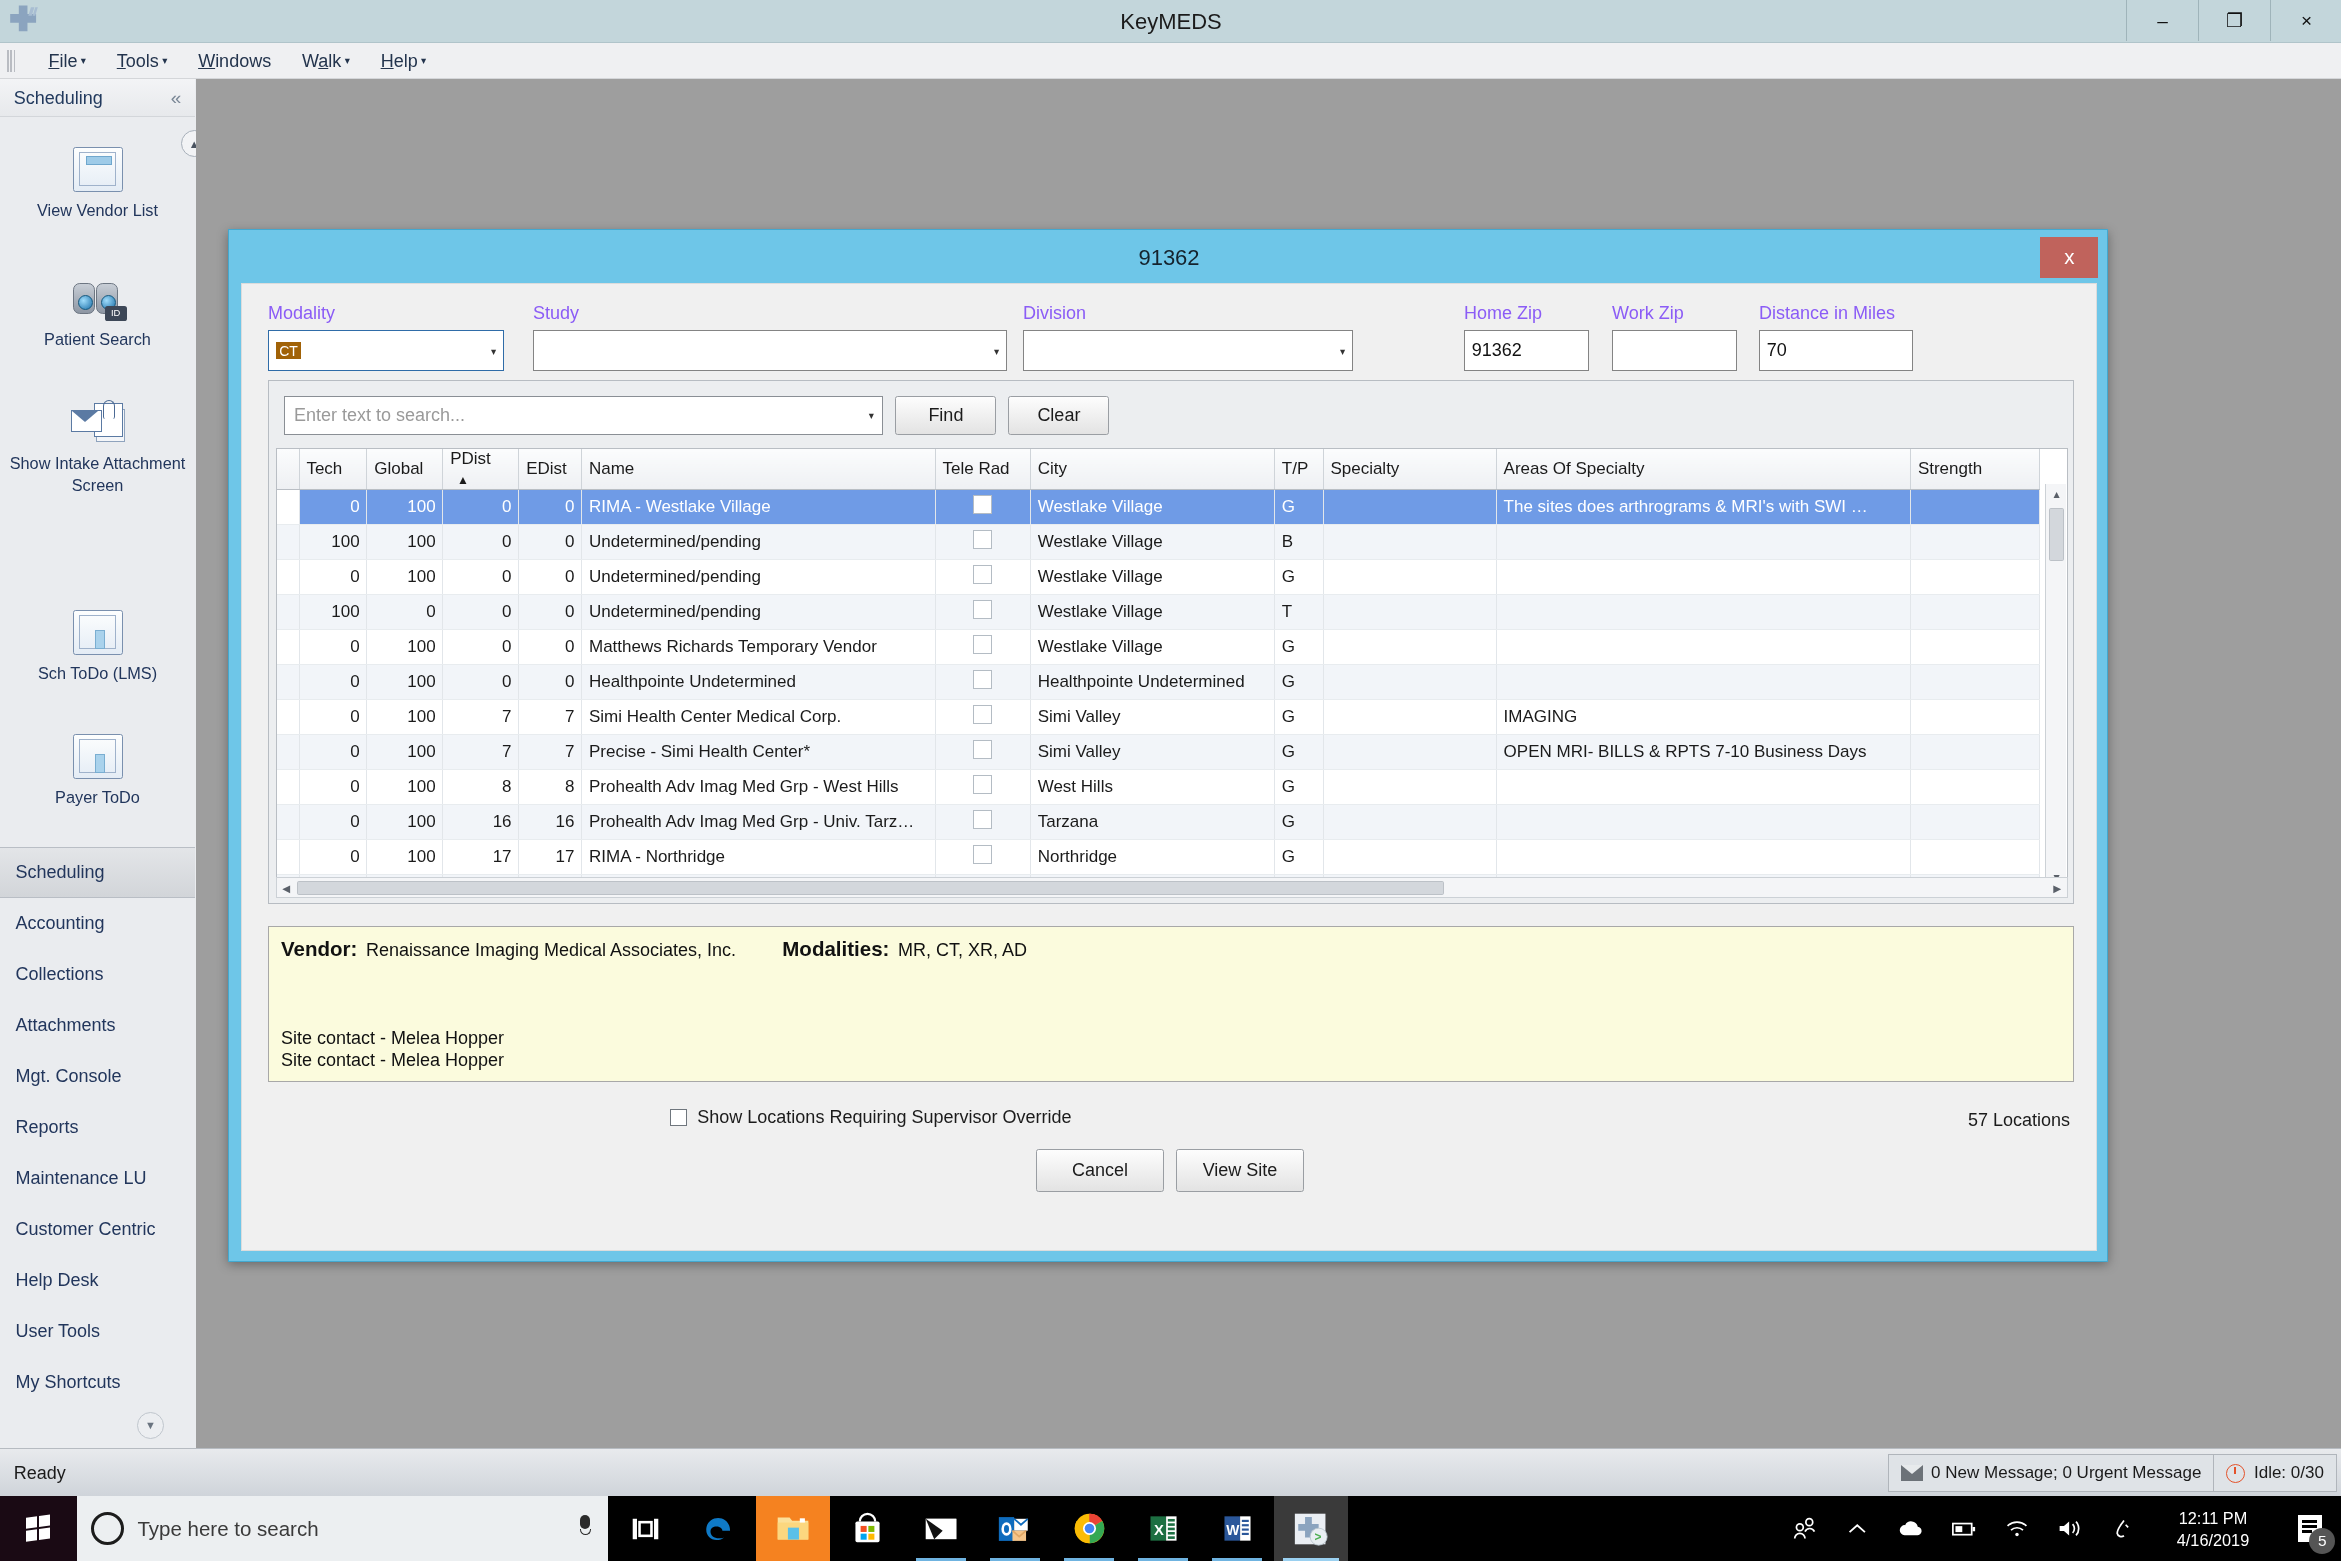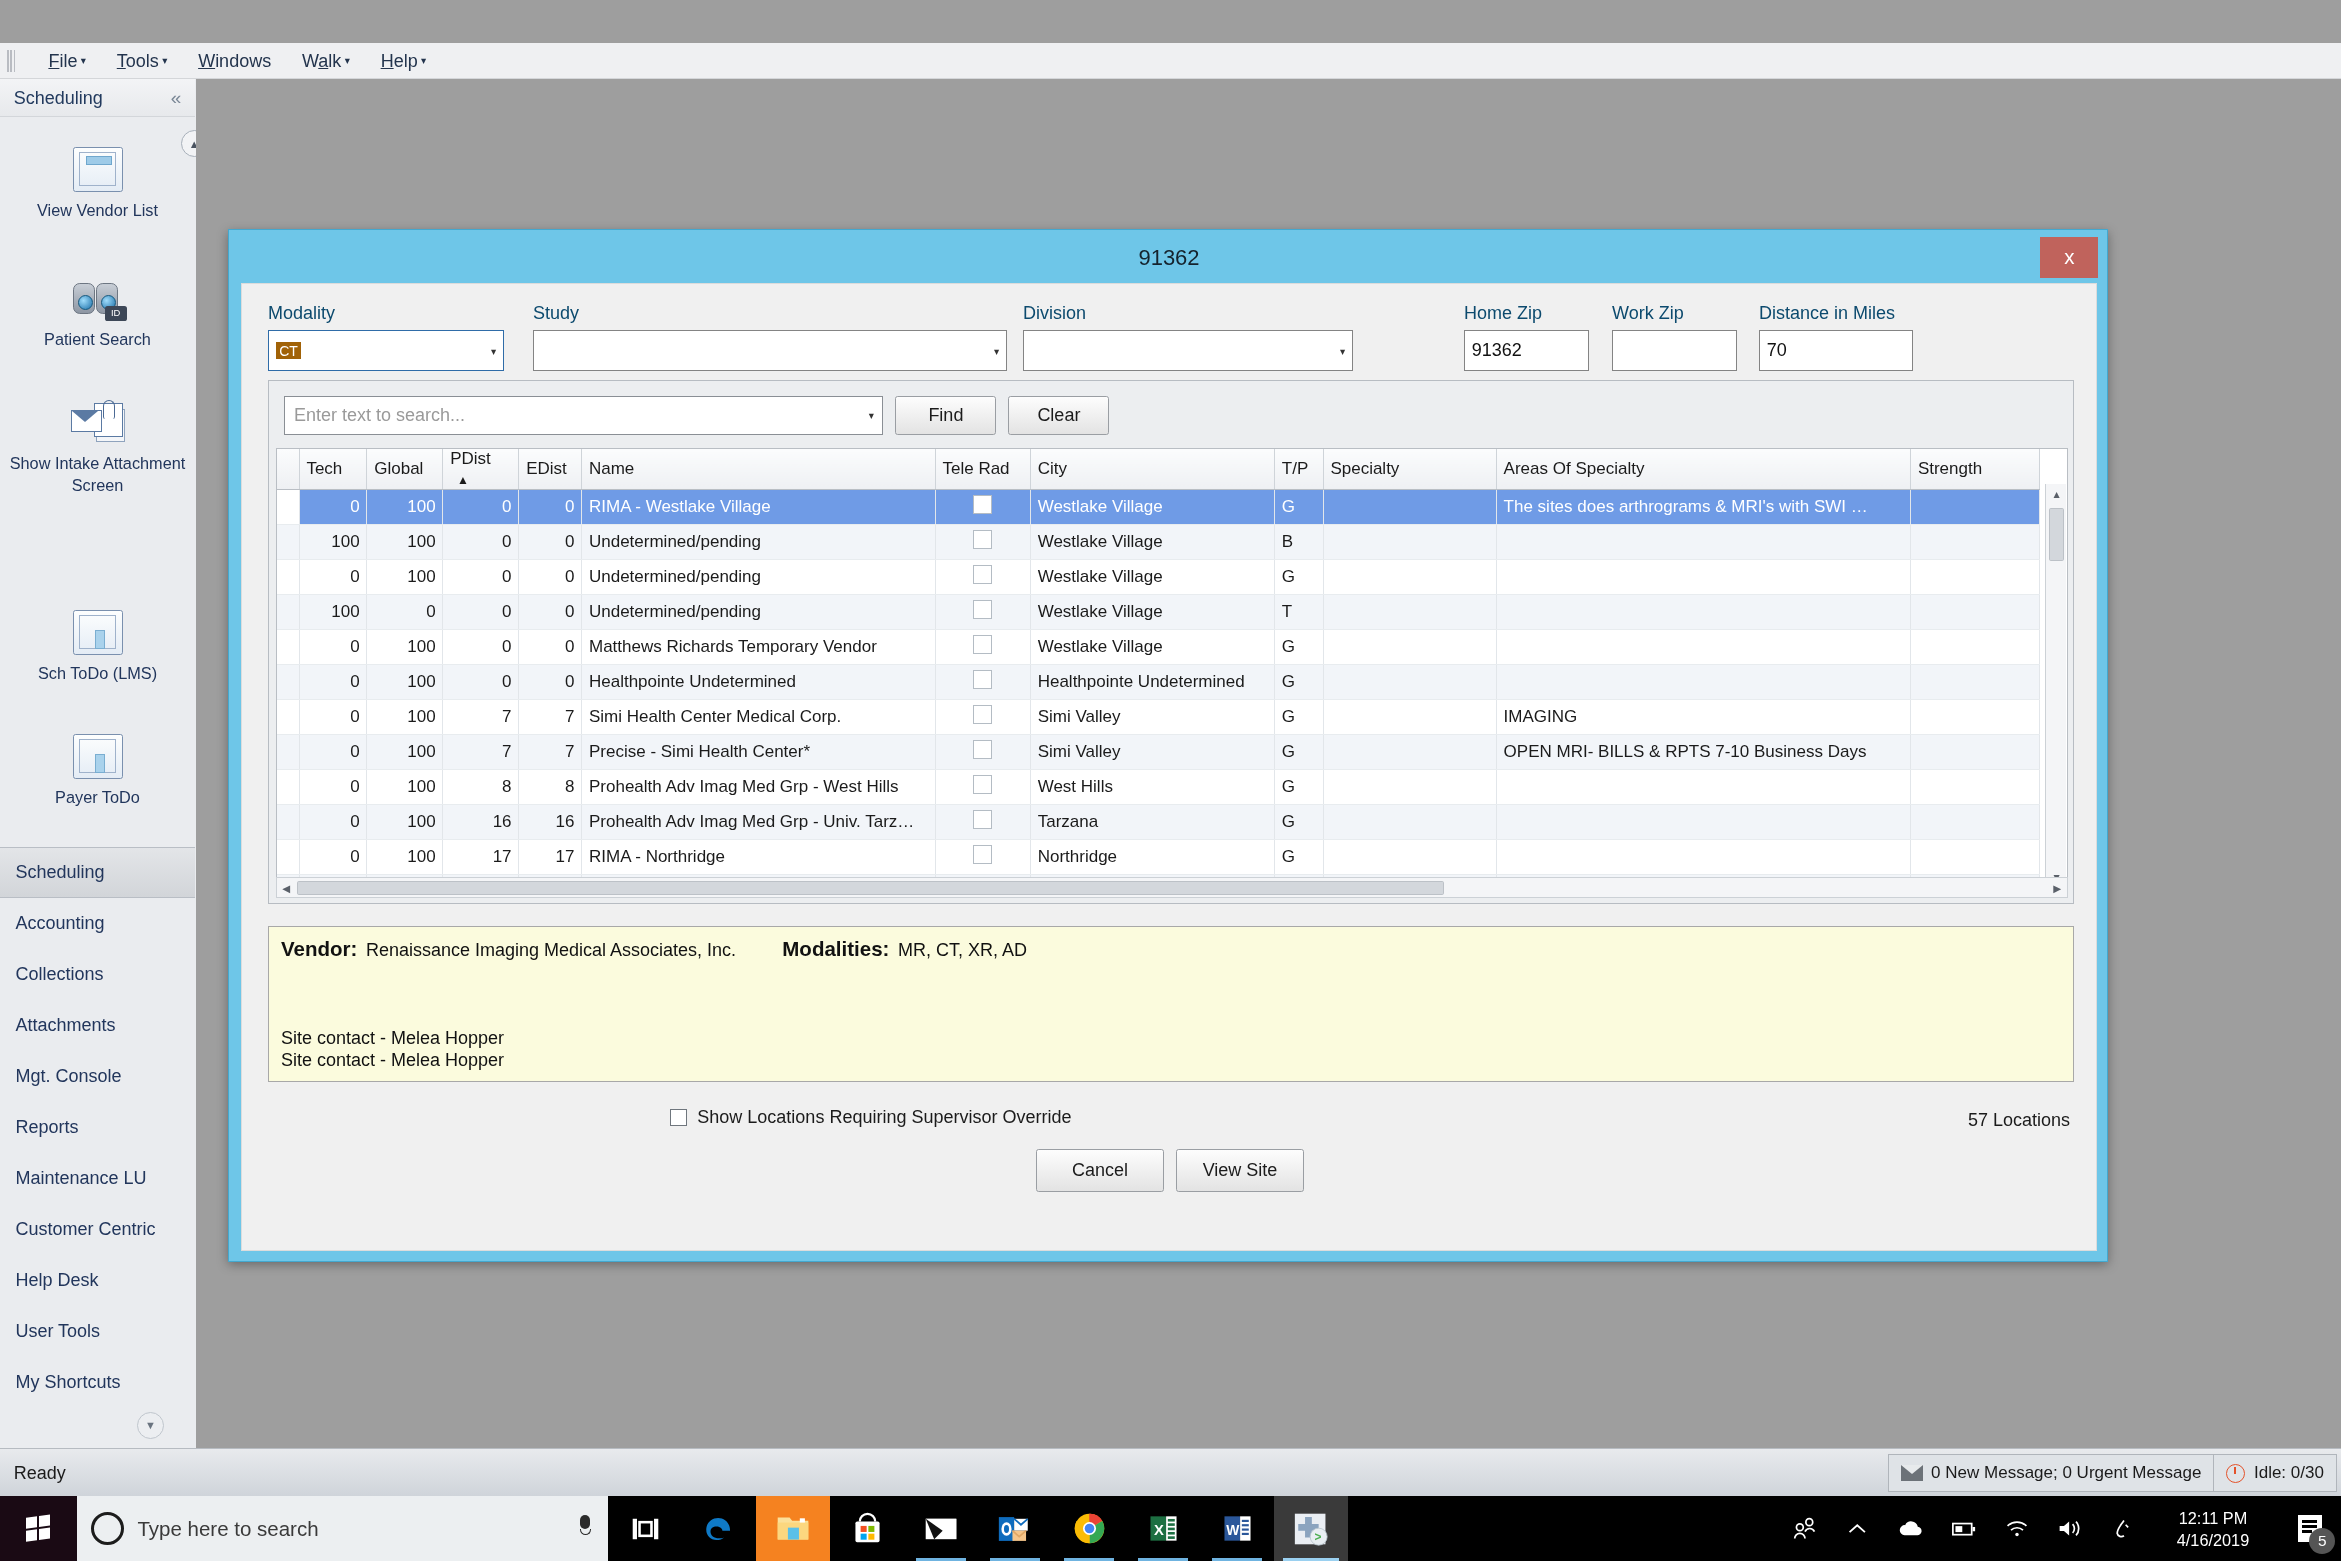--- a/index.html
+++ b/index.html
@@ -170,21 +170,21 @@
   .dlg-close {
     position: absolute; right: 8.6px; top: 6.8px; width: 58px; height: 41px;
     background: #c0635c; color: #fff; font-size: 20.5px;
     display: flex; align-items: center; justify-content: center;
   }
   .dlg-body {
     position: absolute; left: 12px; top: 53px; width: 1856px; height: 968px;
     background: #f0f0f0; border: 0.9px solid #dcdcdc;
   }
 
-  .field-label { position: absolute; font-size: 18px; color: #0c4a6e; }
+  .field-label { position: absolute; font-size: 18px; color: #8b5cf6; }
   .ctl {
     position: absolute; height: 41px; background: #fff;
     border: 0.9px solid #848484; font-size: 18px; color: #111;
     display: flex; align-items: center; padding: 0 6.8px;
   }
   .ctl.combo { padding-right: 24px; }
   .ctl .arrow {
     position: absolute; right: 6.8px; top: 50%; transform: translateY(-50%);
     font-size: 10.3px; color: #333;
   }
@@ -387,20 +387,34 @@
   .notify-badge {
     position: absolute; right: 6.8px; bottom: 6.8px; width: 26px; height: 26px; border-radius: 50%;
     background: #555; color: #fff; font-size: 15.4px; display:flex; align-items:center; justify-content:center;
   }
 </style>
 </head>
 <body>
 
 <div class="app">
 
+  <div class="titlebar">
+    <div class="titlebar-logo">
+      <svg width="38" height="38" viewBox="0 0 44 44">
+        <path d="M16 4 h10 v10 h10 v10 h-10 v10 h-10 v-10 h-10 v-10 h10 z" fill="#8ba4bf"></path>
+        <path d="M30 6 l4 0 l-3 10 l-4 0 z M35 6 l3 0 l-3 10 l-3 0 z" fill="#a8bdd2"></path>
+      </svg>
+    </div>
+    <div class="titlebar-title">KeyMEDS</div>
+    <div class="winbtns">
+      <div class="winbtn">–</div>
+      <div class="winbtn">❐</div>
+      <div class="winbtn">×</div>
+    </div>
+  </div>
 
   <div class="menubar">
     <div class="menu-grip"></div>
     <div class="menu-items">
       <div class="menu-item">
         <span><u>F</u>ile</span>
           <span class="caret-dn">▾</span>
       </div>
       <div class="menu-item">
         <span><u>T</u>ools</span>

